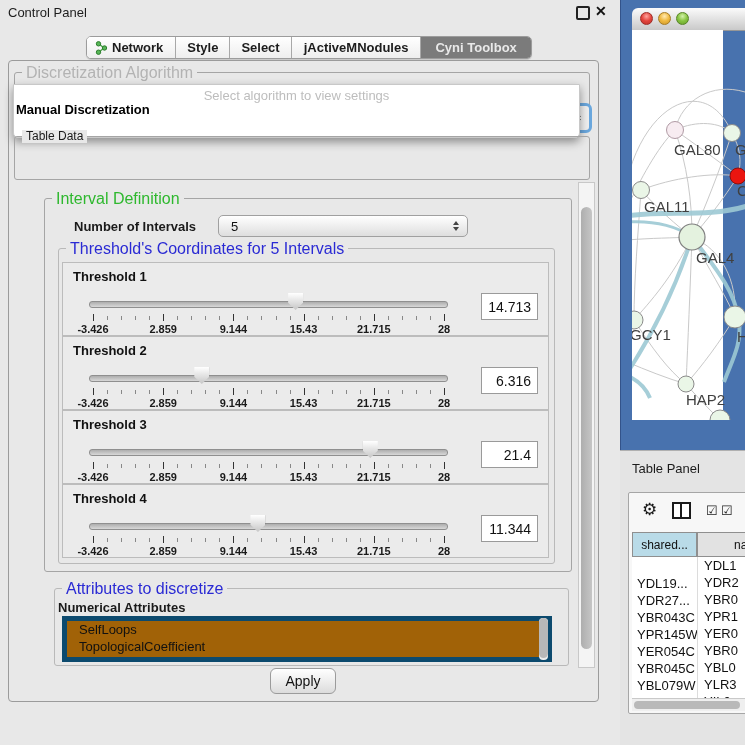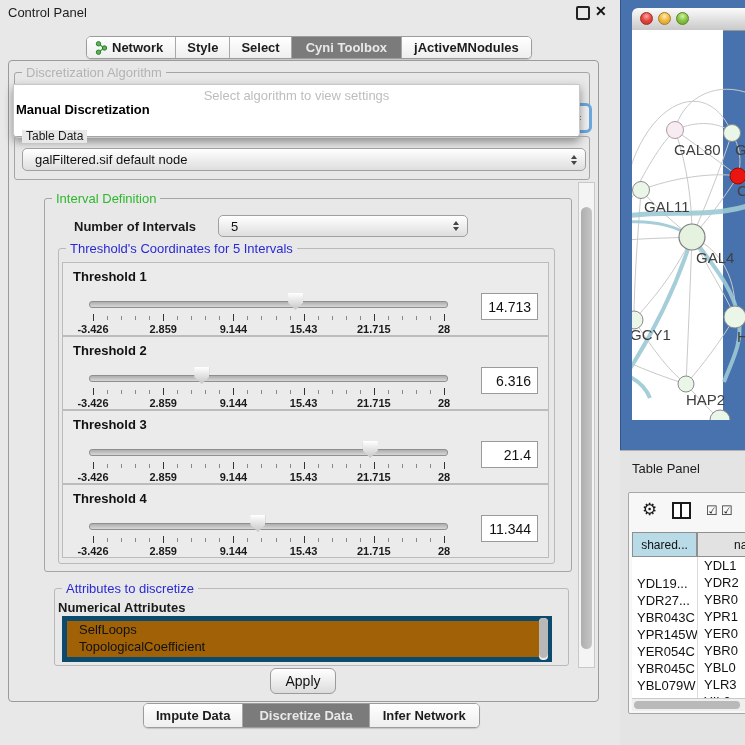--- a/index.html
+++ b/index.html
@@ -22,21 +22,21 @@
   .seg.sel{background:#7b7b7b;color:#e9e9e9;}
   #top-tabs{left:86px;top:36px;height:21px;}
   #top-tabs .seg{height:21px;}
   #bottom-tabs{left:143px;top:703px;height:23px;}
   #bottom-tabs .seg{height:23px;}
 
   
   #main-panel{left:8px;top:60px;width:589px;height:640px;border:1px solid #9b9b9b;border-radius:4px;background:#e8e8e8;}
 
   .groupbox{border:1px solid #a5a5a5;border-radius:3px;}
-  .group-title{position:absolute;background:#e8e8e8;padding:0 4px;font-size:13px;line-height:13px;}
+  .group-title{position:absolute;background:#e8e8e8;padding:0 4px;font-size:16px;line-height:13px;}
   .t-green{color:#2eb82e;}
   .t-blue{color:#2a2ad4;}
   .t-dim{color:#b3b3b3;}
   .t-black{color:#1a1a1a;font-size:12px;}
 
   
   .combo{background:linear-gradient(#ffffff,#dedede);border:1px solid #a0a0a0;border-radius:5px;
          font-size:13px;color:#111;display:flex;align-items:center;padding-left:12px;box-sizing:border-box;}
   .stepper{position:absolute;right:8px;top:50%;transform:translateY(-50%);}
   .stepper .up{width:0;height:0;border-left:3.5px solid transparent;border-right:3.5px solid transparent;
@@ -131,25 +131,25 @@
         <circle cx="9.5" cy="7" r="2.2" fill="#57b657" stroke="#2e7d2e"></circle>
       </svg>
       <span>Network</span>
     </div>
     <div class="seg" style="padding:0 11px;">
       <span>Style</span>
     </div>
     <div class="seg" style="padding:0 11px;">
       <span>Select</span>
     </div>
+    <div class="seg" style="padding:0 12px;">
+      <span>jActiveMNodules</span>
+    </div>
     <div class="seg sel" style="padding:0 14px;">
       <span>Cyni Toolbox</span>
-    </div>
-    <div class="seg" style="padding:0 12px;">
-      <span>jActiveMNodules</span>
     </div>
   </div>
 
   <div class="abs" id="main-panel"></div>
 
   <div class="abs groupbox" style="left:14px;top:72px;width:574px;height:58px;"></div>
   <div class="group-title t-dim" style="left:22px;top:66px;">Discretization Algorithm</div>
   <div class="abs" id="algo-combo">
     <div class="stepper">
         <div class="up"></div>
@@ -157,27 +157,20 @@
       </div>
   </div>
 
   <div class="abs" id="algo-popup">
     <div class="prompt">Select algorithm to view settings</div>
     <div class="opt1">Manual Discretization</div>
   </div>
 
   <div class="abs groupbox" style="left:14px;top:136px;width:574px;height:42px;"></div>
   <div class="group-title t-black" style="left:22px;top:130px;">Table Data</div>
-  <div class="abs combo" style="left:22px;top:148px;width:564px;height:23px;">
-    <span>galFiltered.sif default node</span>
-    <div class="stepper">
-        <div class="up"></div>
-        <div class="dn"></div>
-      </div>
-  </div>
 
   <div class="abs vtrack" style="left:578px;top:182px;width:17px;height:486px;box-sizing:border-box;">
     <div class="vthumb" style="left:2px;top:24px;width:11px;height:442px;"></div>
   </div>
 
   <div class="abs groupbox" style="left:44px;top:198px;width:526px;height:372px;"></div>
   <div class="group-title t-green" style="left:52px;top:192px;">Interval Definition</div>
 
   <div class="abs" style="left:74px;top:219px;font-size:13px;font-weight:700;">Number of Intervals</div>
   <div class="abs combo" style="left:218px;top:215px;width:250px;height:22px;">
@@ -359,31 +352,20 @@
       <div class="attr-item">SelfLoops</div>
       <div class="attr-item">TopologicalCoefficient</div>
       <div class="attr-item">BetweennessCentrality</div>
     </div>
   <div class="abs" id="attr-scroll">
     <div class="vthumb"></div>
   </div>
 
   <div class="abs" id="apply-btn">Apply</div>
 
-  <div class="abs segbar" id="bottom-tabs">
-    <div class="seg" style="padding:0 12px;">
-      <span>Impute Data</span>
-    </div>
-    <div class="seg sel" style="padding:0 16px;">
-      <span>Discretize Data</span>
-    </div>
-    <div class="seg" style="padding:0 13px;">
-      <span>Infer Network</span>
-    </div>
-  </div>
 
   <div class="abs" id="net-frame"></div>
   <div class="abs" id="net-titlebar">
     <div class="light" id="light-red"></div>
     <div class="light" id="light-yellow"></div>
     <div class="light" id="light-green"></div>
   </div>
   <div class="abs" id="net-canvas">
     <svg width="113" height="390" viewBox="0 0 113 390">
       <g stroke="#c9c9c9" stroke-width="1" fill="none">

